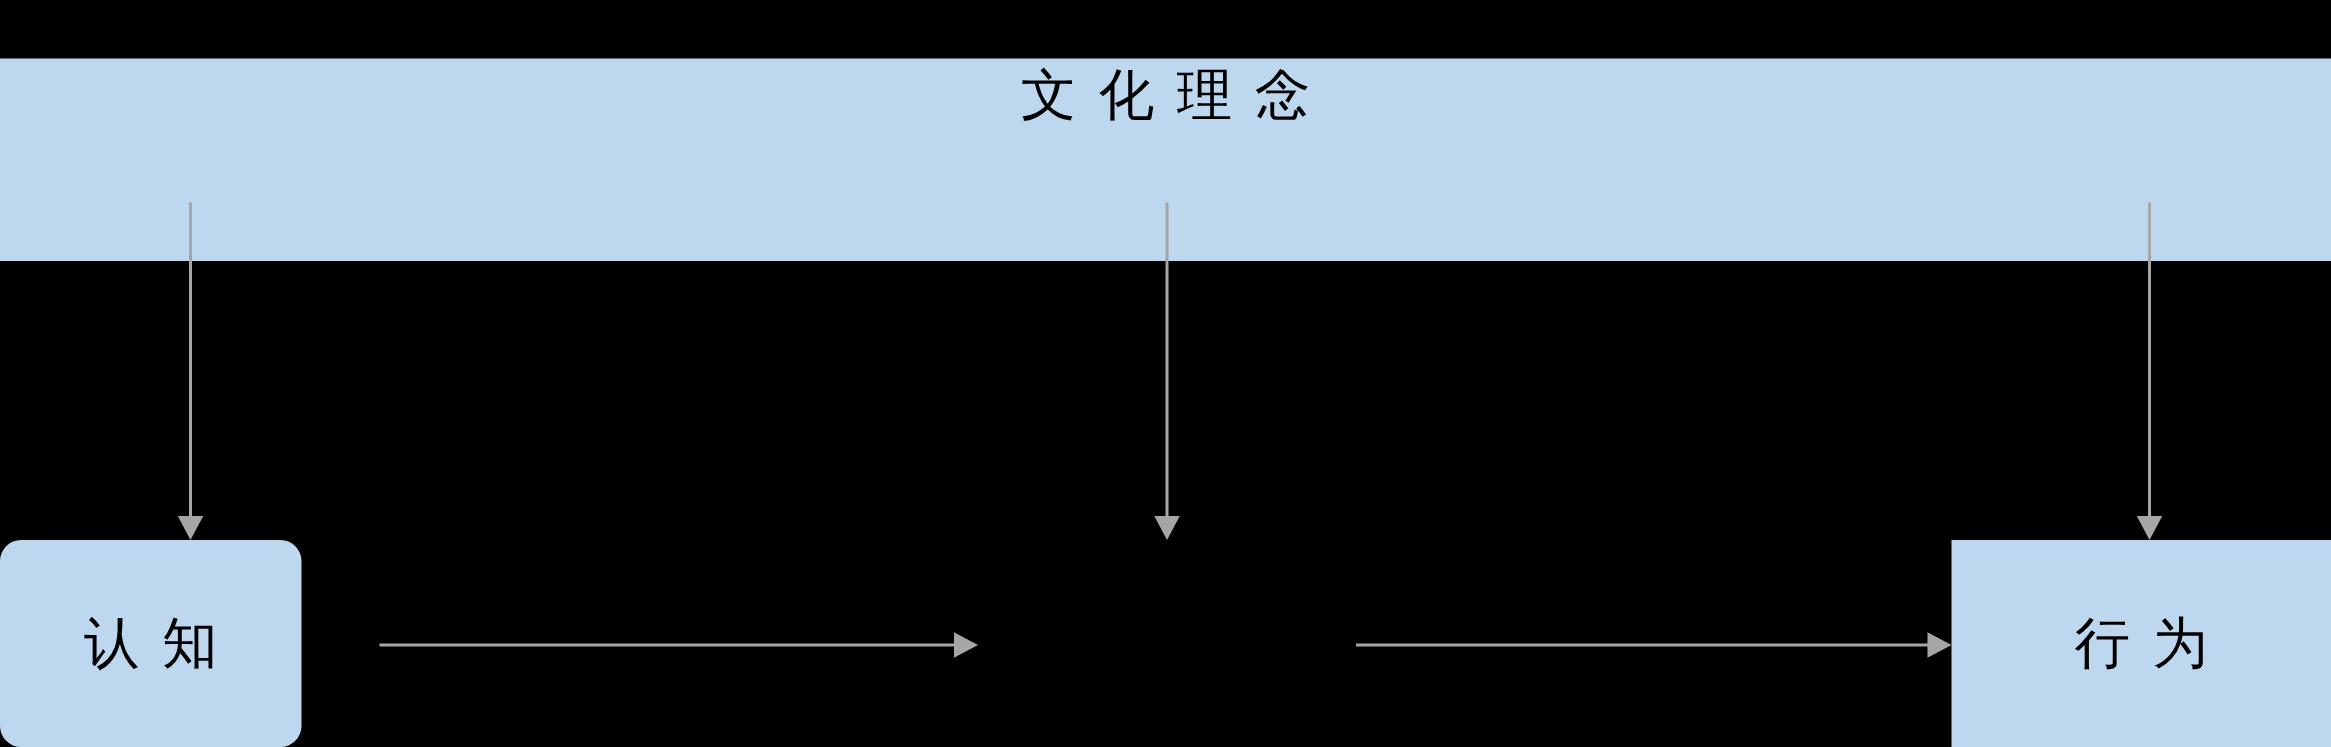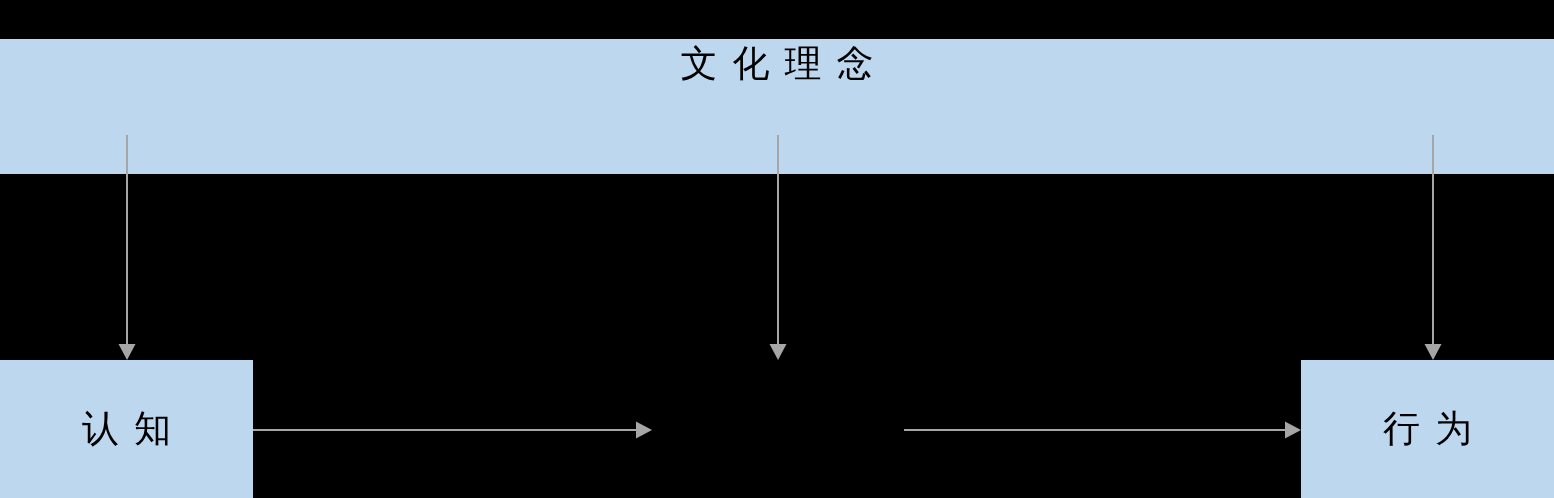--- a/index.html
+++ b/index.html
@@ -43,21 +43,21 @@
     align-items: center;
     justify-content: center;
   }
   .node .label {
     color: #000000;
     font-size: 37px;
     letter-spacing: 15px;
     text-indent: 15px;
     white-space: nowrap;
   }
-  .node.n1 { left: 0;      width: 253px; }
+  .node.n1 { left: 0;      width: 201px; border-radius: 14px; }
   .node.n2 { left: 652px;  width: 252px; }
   .node.n3 { left: 1301px; width: 253px; }
   .arrows {
     position: absolute;
     left: 0;
     top: 0;
     width: 1554px;
     height: 498px;
     pointer-events: none;
   }

